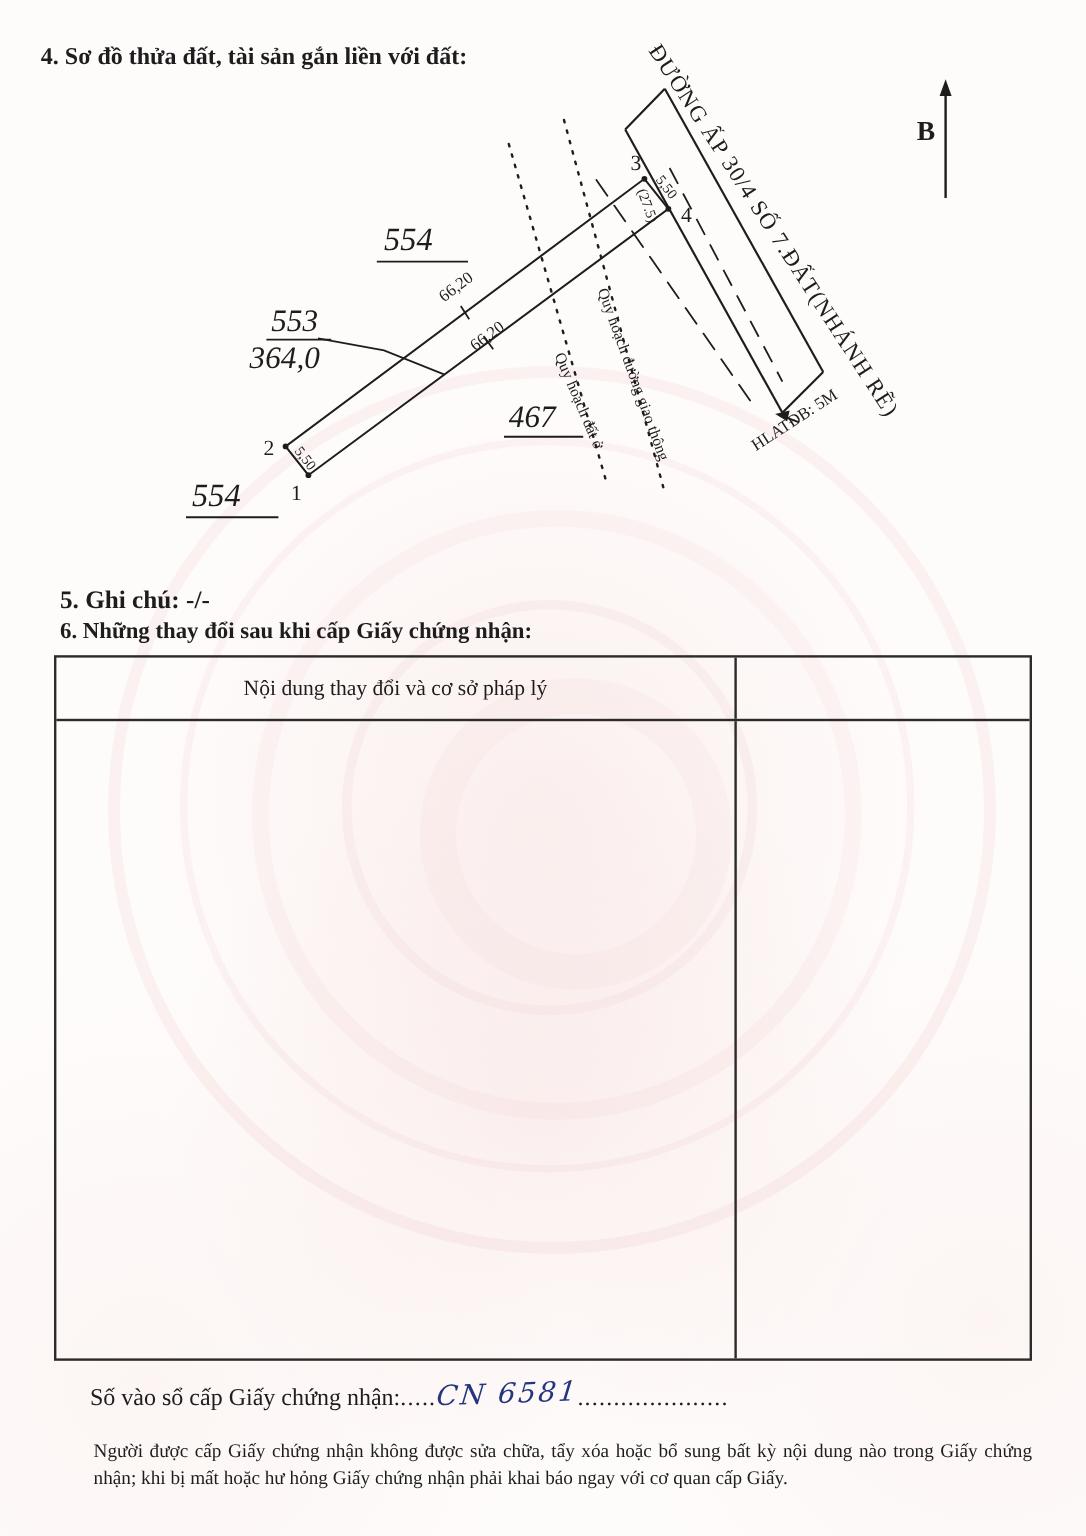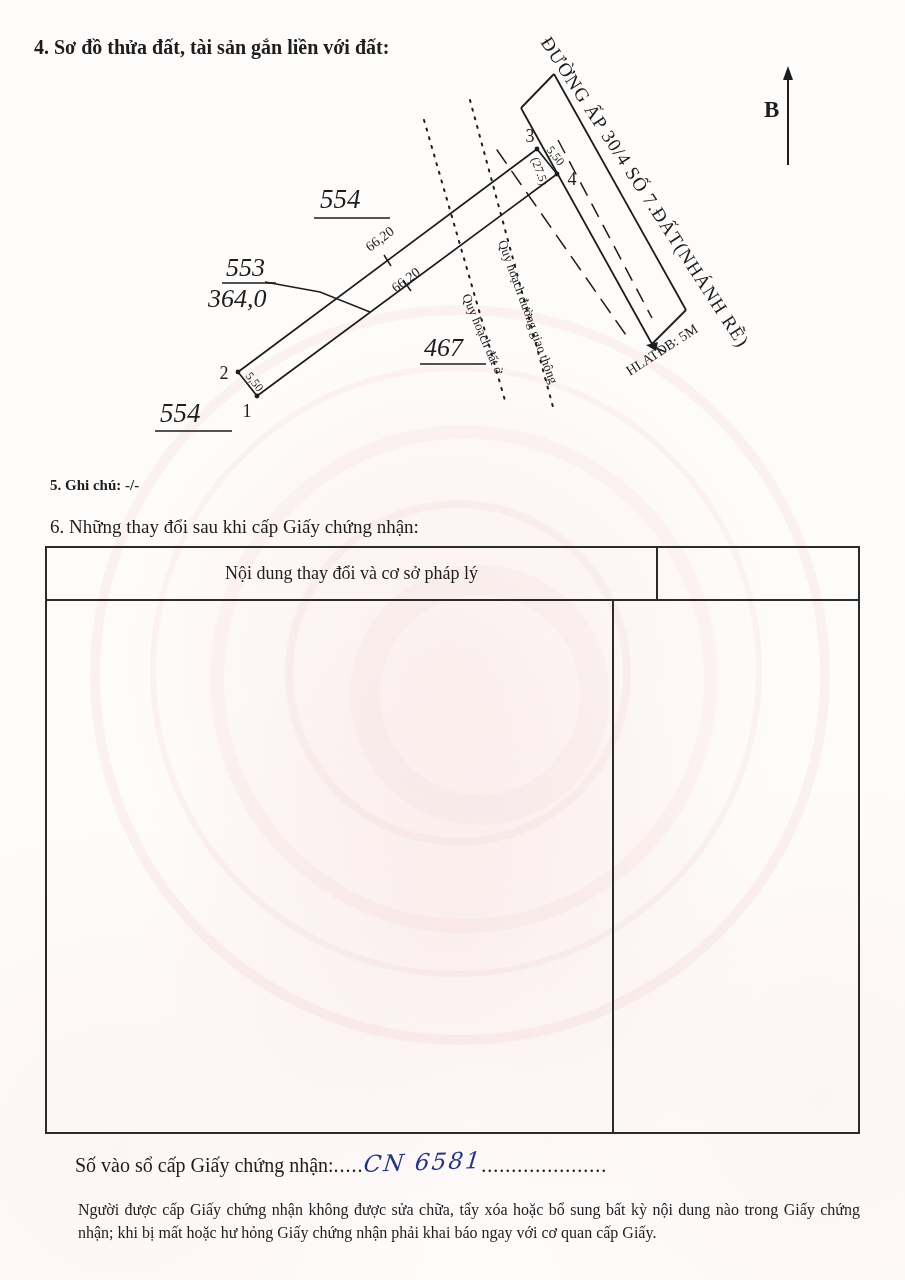--- a/index.html
+++ b/index.html
@@ -16,39 +16,39 @@
       radial-gradient(circle at 820px 1100px, rgba(244,214,214,0.18), rgba(255,255,255,0) 25%);
   }
   .ring{position:absolute;border-radius:50%;pointer-events:none;}
   .r1{left:90px;top:305px;width:720px;height:720px;border:10px solid rgba(222,152,152,0.10);}
   .r2{left:150px;top:365px;width:600px;height:600px;border:6px solid rgba(222,152,152,0.09);}
   .r3{left:210px;top:425px;width:480px;height:480px;border:14px solid rgba(222,152,152,0.07);}
   .r4{left:285px;top:500px;width:330px;height:330px;border:8px solid rgba(222,152,152,0.08);}
   .r5{left:350px;top:565px;width:200px;height:200px;border:30px solid rgba(226,165,165,0.06);}
 
   .h4{position:absolute;left:34px;top:36px;font-size:20px;font-weight:bold;}
-  .h5{position:absolute;left:50px;top:477px;font-size:15px;font-weight:bold;}
-  .h6{position:absolute;left:50px;top:516px;font-size:19px;font-weight:normal;}
+  .h5{position:absolute;left:50px;top:488px;font-size:21px;font-weight:bold;}
+  .h6{position:absolute;left:50px;top:516px;font-size:19px;font-weight:bold;}
 
   svg#diagram{position:absolute;left:0;top:0;}
   svg text{font-family:"Liberation Serif", serif;fill:#1d1d1d;}
   .area-lbl{font-style:italic;font-size:26px;}
   .area-lbl-lg{font-style:italic;font-size:27px;}
   .vtx{font-size:18px;}
   .dim{font-size:14px;}
   .dim-sm{font-size:12px;}
   .plan{font-size:13px;}
   .road-name{font-size:19px;letter-spacing:1px;}
   .corridor{font-size:14px;}
   .north-b{font-size:23px;font-weight:bold;}
 
   .table{position:absolute;left:45px;top:546px;width:815px;height:588px;
     border:2px solid #2b2b2b;display:flex;flex-direction:column;box-sizing:border-box;background:transparent;}
   .thead{display:flex;border-bottom:2px solid #2b2b2b;height:51px;flex:0 0 auto;}
-  .hc1{width:611px;border-right:2px solid #2b2b2b;display:flex;align-items:center;justify-content:center;font-size:18px;box-sizing:border-box;}
+  .hc1{width:567px;border-right:2px solid #2b2b2b;display:flex;align-items:center;justify-content:center;font-size:18px;box-sizing:border-box;}
   .hc2{flex:1;display:flex;align-items:center;justify-content:center;text-align:center;font-size:18px;line-height:1.2;flex-direction:column;}
   .tbody{flex:1;display:flex;}
   .bc1{width:567px;border-right:2px solid #2b2b2b;box-sizing:border-box;}
   .bc2{flex:1;}
 
   .register{position:absolute;left:75px;top:1151px;font-size:20px;white-space:nowrap;}
   .dots{letter-spacing:1px;}
   .hand{display:inline-block;color:#25357e;font-style:italic;font-size:23px;
     letter-spacing:2px;transform:skewX(-8deg) rotate(-2deg) translateY(-2px);
     font-family:"DejaVu Serif", serif;}

